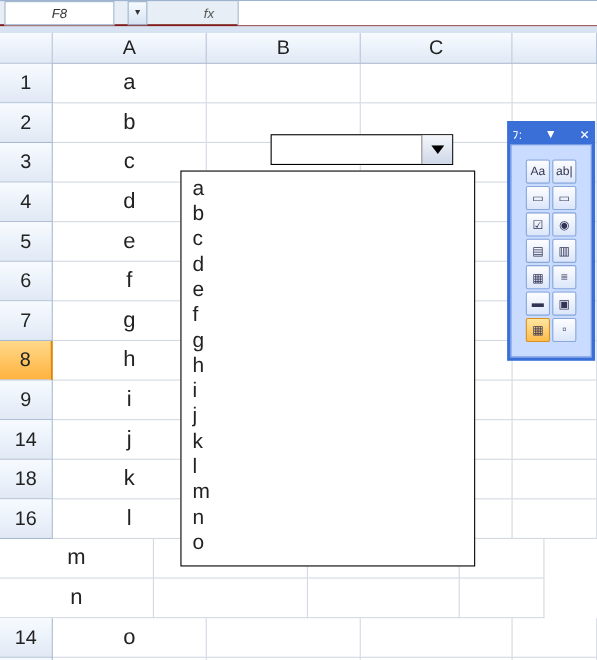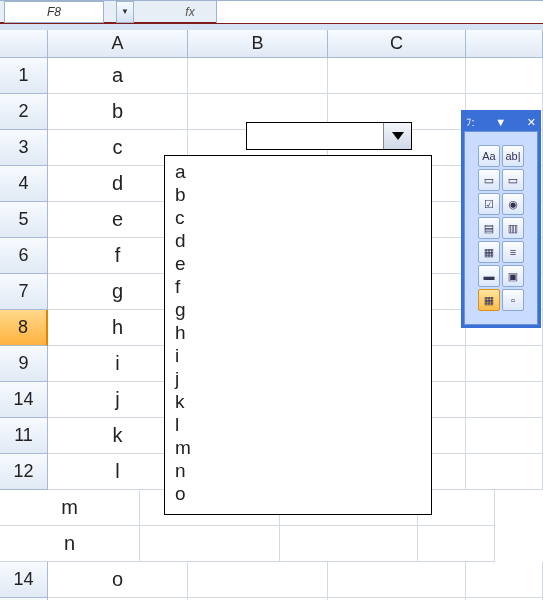--- a/index.html
+++ b/index.html
@@ -226,28 +226,28 @@
         <div class="cell colD"></div>
       </div>
       <div class="row">
         <div class="row-hdr">14</div>
         <div class="cell colA">j</div>
         <div class="cell colB"></div>
         <div class="cell colC"></div>
         <div class="cell colD"></div>
       </div>
       <div class="row">
-        <div class="row-hdr">11</div>
+        <div class="row-hdr">18</div>
         <div class="cell colA">k</div>
         <div class="cell colB"></div>
         <div class="cell colC"></div>
         <div class="cell colD"></div>
       </div>
       <div class="row">
-        <div class="row-hdr">12</div>
+        <div class="row-hdr">16</div>
         <div class="cell colA">l</div>
         <div class="cell colB"></div>
         <div class="cell colC"></div>
         <div class="cell colD"></div>
       </div>
       <div class="row">
         <div class="cell colA">m</div>
         <div class="cell colB"></div>
         <div class="cell colC"></div>
         <div class="cell colD"></div>

